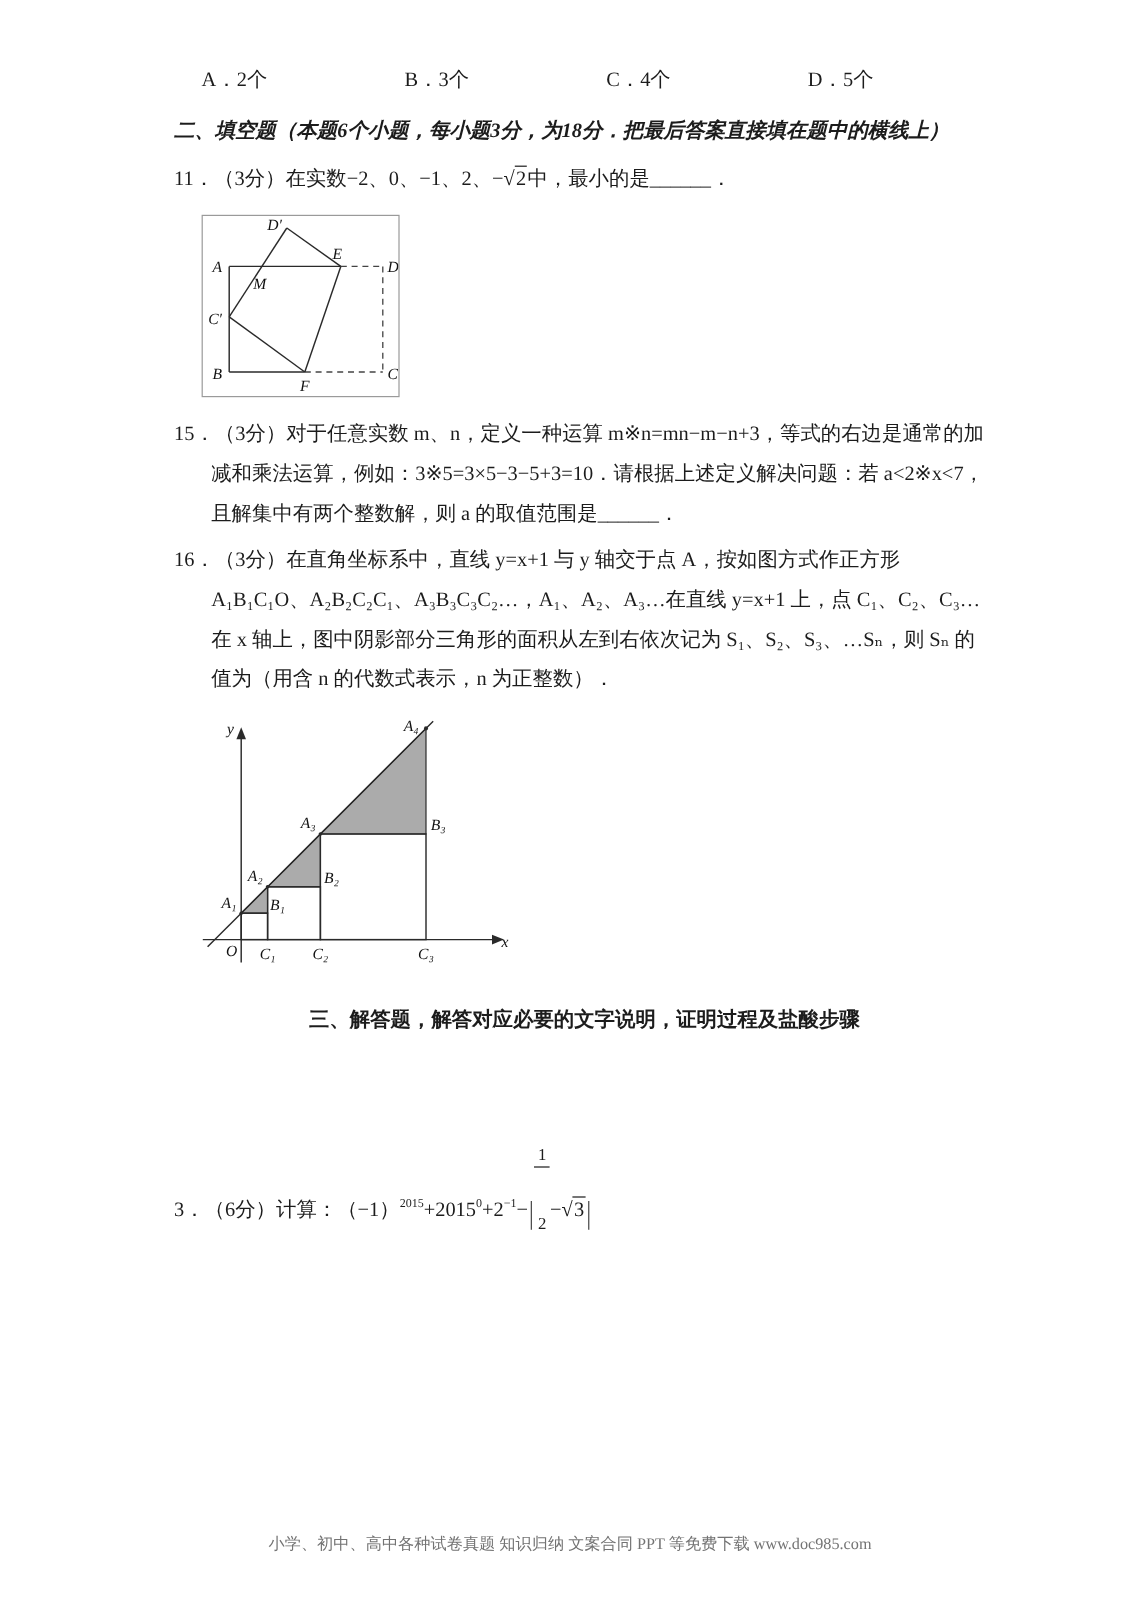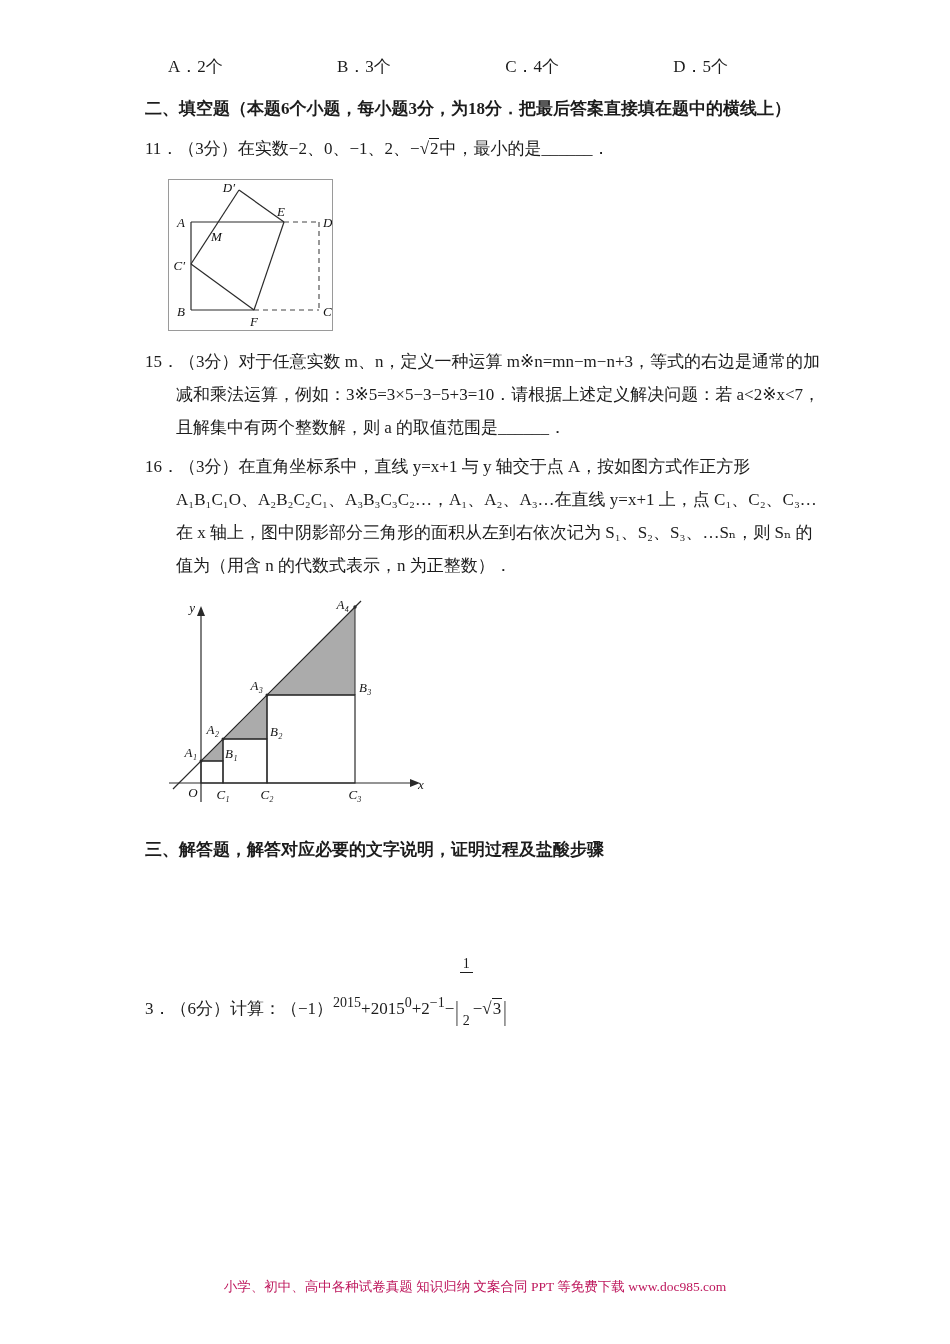--- a/index.html
+++ b/index.html
@@ -3,40 +3,40 @@
 <meta charset="utf-8">
 <style>
   html,body{margin:0;padding:0;}
   body{
     width:950px;height:1344px;background:#ffffff;position:relative;overflow:hidden;
     font-family:"Liberation Serif","DejaVu Serif","DejaVu Sans",serif;
     font-size:17px;color:#1c1c1c;
   }
   .content{padding-top:50px;margin-left:145px;width:684px;}
   .choice-row{display:flex;justify-content:space-between;width:560px;margin-left:23px;margin-bottom:8px;line-height:33px;}
-  .sec-title{font-weight:bold;line-height:33px;margin:9px 0 7px;}
-  .sec-title2{font-weight:bold;line-height:33px;margin:20px 0 10px;}
+  .sec-title{font-weight:bold;line-height:33px;margin:9px 0 7px;font-style:italic;}
+  .sec-title2{font-weight:bold;line-height:33px;margin:20px 0 10px;text-align:center;}
   .q{line-height:33px;margin:6px 0;padding-left:31px;text-indent:-31px;}
   .q *{text-indent:0;margin-top:40px;}
-  sup{font-size:14px;line-height:0;}
+  sup{font-size:10px;line-height:0;}
   .sqrt{white-space:nowrap;}
   .sqrt .rv{border-top:1.3px solid currentColor;padding:0 1px;}
   .frac{display:inline-block;vertical-align:-11px;text-align:center;line-height:1.15;font-size:14px;text-indent:0;}
   .frac .num{display:block;border-bottom:1px solid #1c1c1c;padding:0 3px;}
   .frac .den{display:block;}
   .abar{display:inline-block;transform:scaleY(1.55);vertical-align:-3px;margin:0 1px;}
   .fig14-wrap{display:inline-block;line-height:0;margin:8px 0 8px 23px;border:1px solid #9a9a9a;background:#fff;}
   .fig16-wrap{display:inline-block;line-height:0;margin:10px 0 4px 14px;}
   svg .solid{stroke:#2a2a2a;stroke-width:1.2;fill:none;}
   svg .dash{stroke:#444;stroke-width:1.1;stroke-dasharray:5 4;fill:none;}
   svg .sq{stroke:#2a2a2a;stroke-width:1.2;fill:none;}
   svg .shade{fill:#ababab;stroke:#2a2a2a;stroke-width:1;}
   svg .fillb{fill:#2a2a2a;}
   svg text{font-family:"Liberation Serif","DejaVu Serif","DejaVu Sans",serif;font-style:italic;font-size:13px;fill:#111;}
-  .footer{position:absolute;left:0;right:0;bottom:48px;text-align:center;font-size:13.5px;color:#be185d;}
+  .footer{position:absolute;left:0;right:0;bottom:48px;text-align:center;font-size:13.5px;color:#737373;}
 </style>
 </head>
 <body>
 
 <div class="content">
 
   <div class="choice-row">
     <span>A．2个</span>
     <span>B．3个</span>
     <span>C．4个</span>

